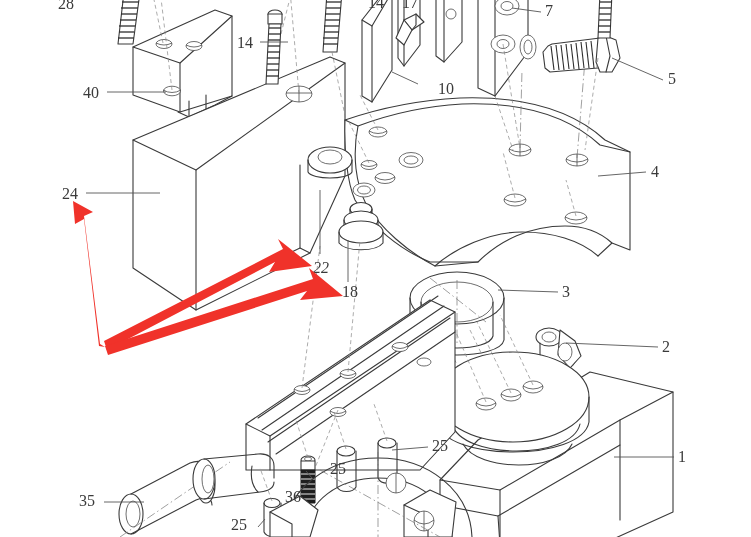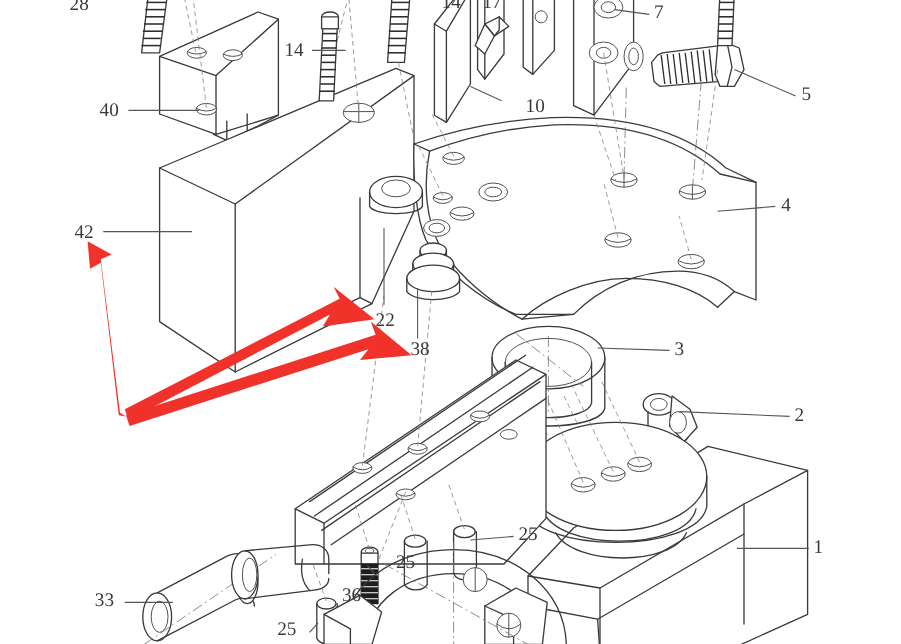--- a/index.html
+++ b/index.html
@@ -385,38 +385,38 @@
       <path class="lead" d="M306,471 L312,478"></path>
       <path class="lead" d="M258,527 L265,519"></path>
       <path class="lead" d="M104,502 L144,502"></path>
       <path class="lead" d="M320,254 L320,190"></path>
       <path class="lead" d="M348,282 L348,240"></path>
     </g>
   </svg>
 
   <div class="callout" style="left:58px;  top:-4px;">28</div>
   <div class="callout" style="left:83px;  top:85px;">40</div>
-  <div class="callout" style="left:62px;  top:186px;">42</div>
+  <div class="callout" style="left:62px;  top:186px;">24</div>
   <div class="callout" style="left:237px; top:35px;">14</div>
   <div class="callout" style="left:368px; top:-5px;">14</div>
   <div class="callout" style="left:402px; top:-5px;">17</div>
   <div class="callout" style="left:422px; top:81px;margin-left:16px;">10</div>
   <div class="callout" style="left:545px; top:3px;">7</div>
   <div class="callout" style="left:668px; top:71px;">5</div>
   <div class="callout" style="left:651px; top:164px;">4</div>
-  <div class="callout" style="left:313px; top:260px;">22</div>
-  <div class="callout" style="left:342px; top:284px;">38</div>
+  <div class="callout" style="left:313px; top:260px;font-style:italic;">22</div>
+  <div class="callout" style="left:342px; top:284px;">18</div>
   <div class="callout" style="left:562px; top:284px;">3</div>
   <div class="callout" style="left:662px; top:339px;">2</div>
   <div class="callout" style="left:678px; top:449px;">1</div>
   <div class="callout" style="left:432px; top:438px;">25</div>
   <div class="callout" style="left:330px; top:461px;">25</div>
   <div class="callout" style="left:231px; top:517px;">25</div>
   <div class="callout" style="left:285px; top:489px;">36</div>
-  <div class="callout" style="left:79px;  top:493px;">33</div>
+  <div class="callout" style="left:79px;  top:493px;">35</div>
 
   <svg id="annotations" viewBox="0 0 751 537">
     <g fill="#f0322a" stroke="none">
 
       <path d="M105,347 L99,346 L84,219 L75,224 L73,201 L93,212 L84,216 L100,344 Z"></path>
 
       <path d="M104,341 L283,249 L278,239 L312,266 L269,272 L275,262 L107,350 Z"></path>
 
       <path d="M105,346 L313,279 L309,268 L343,296 L300,300 L307,291 L108,355 Z"></path>
     </g>

